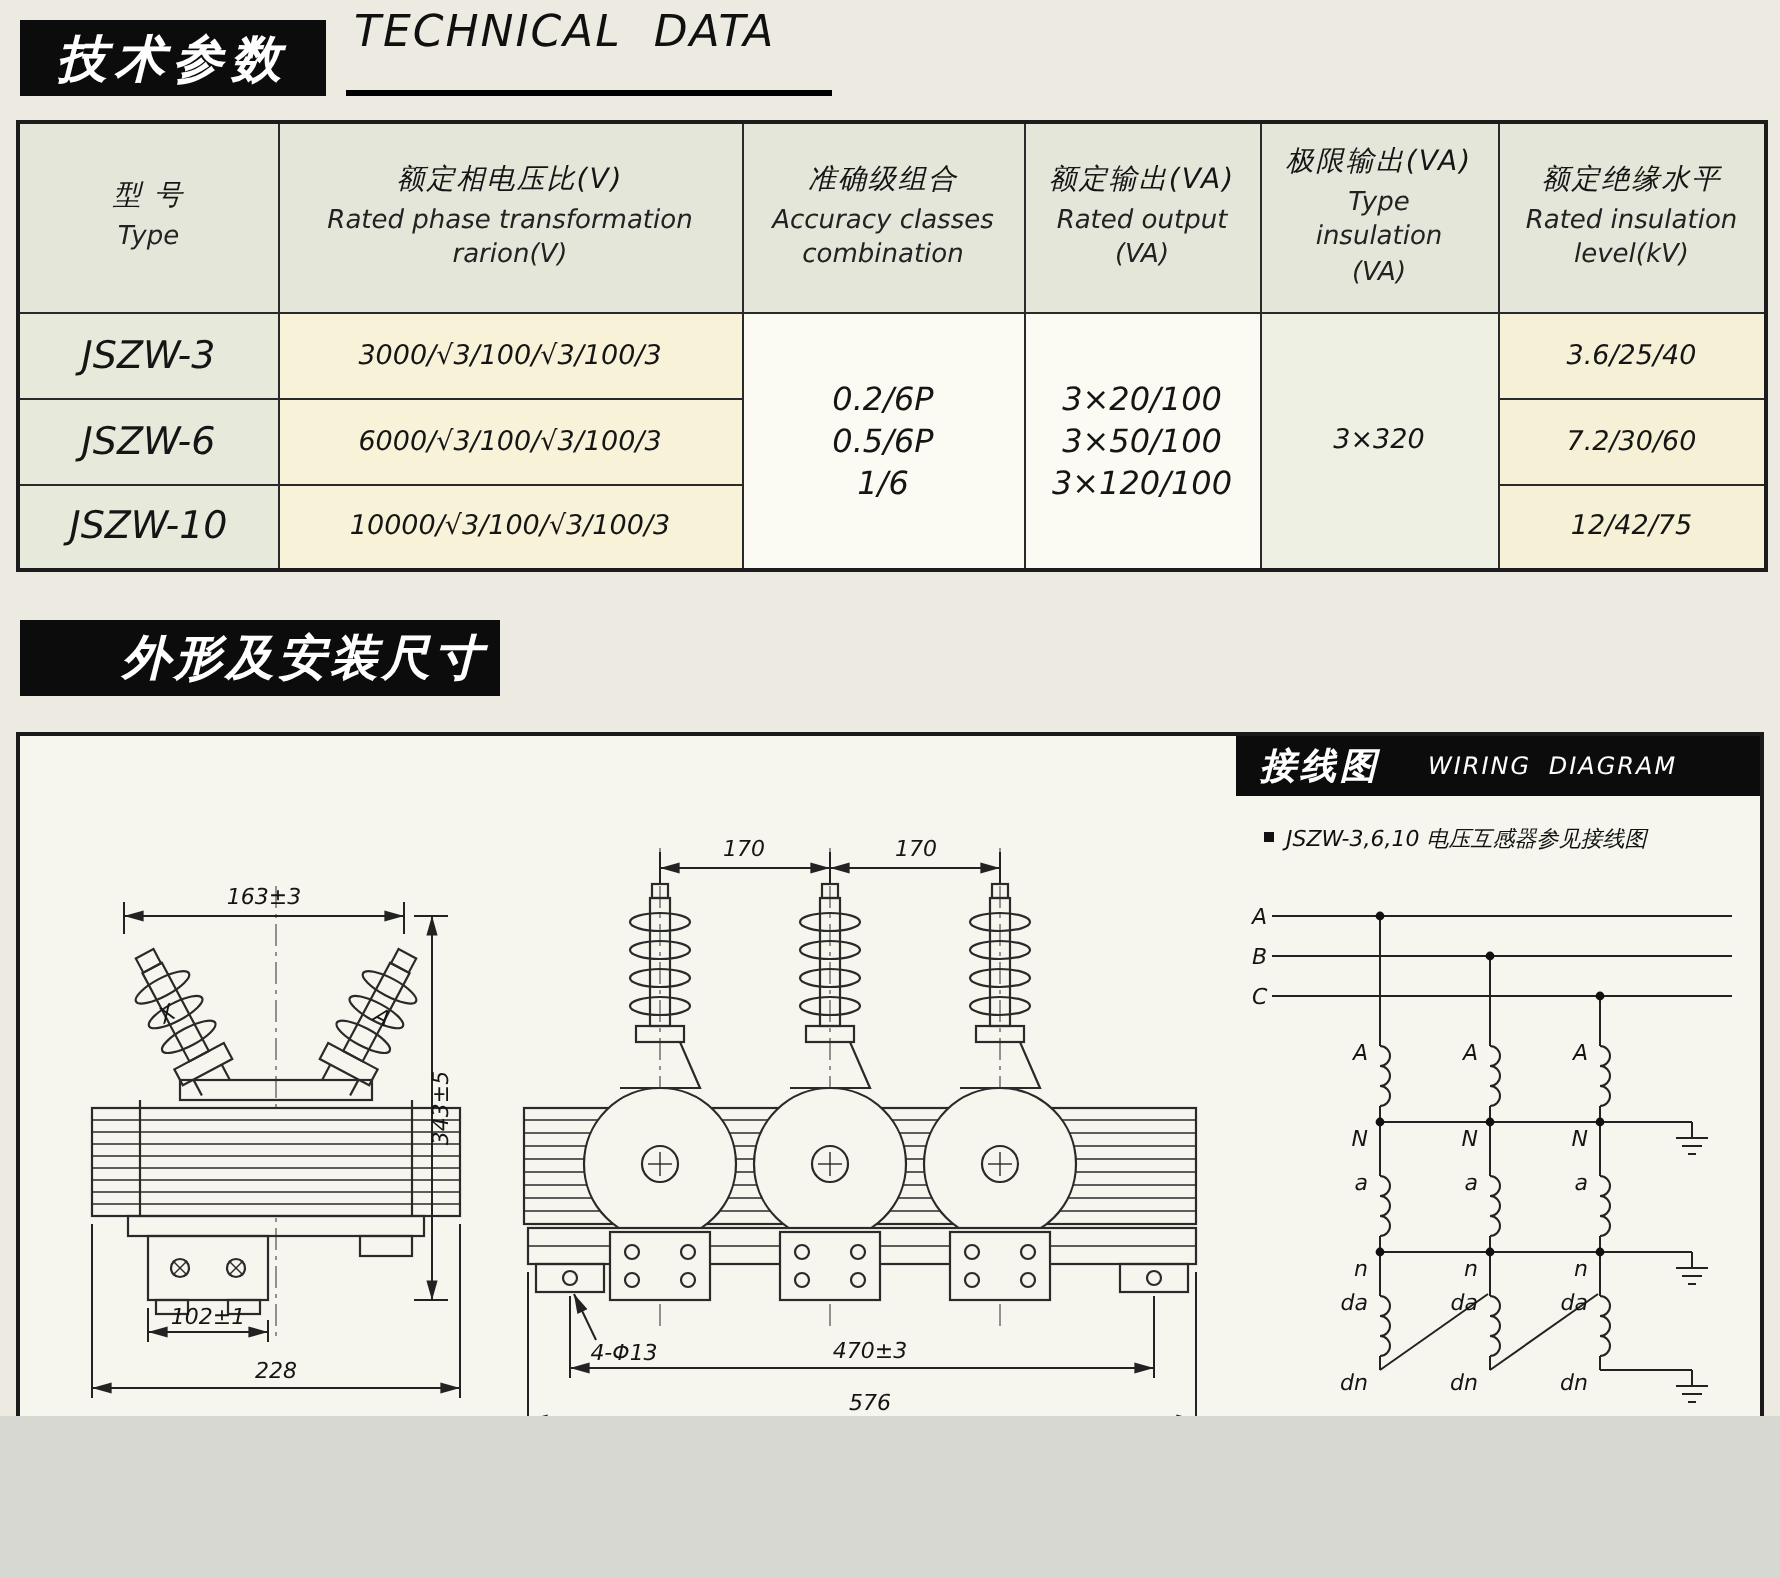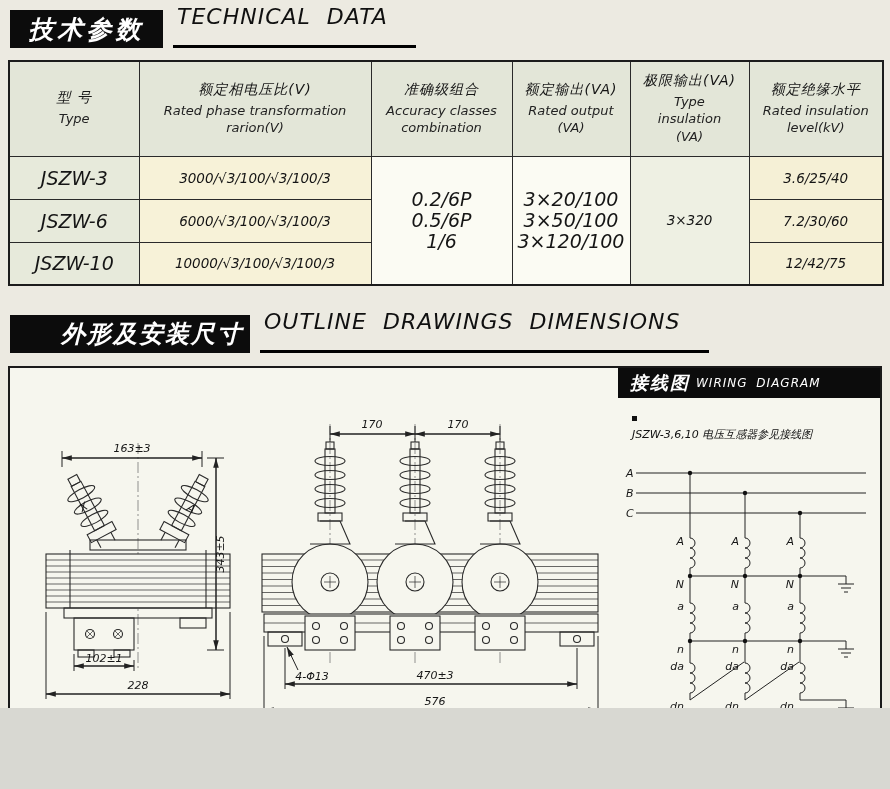--- a/index.html
+++ b/index.html
@@ -35,39 +35,39 @@
     border:1px solid #2a2a2a; text-align:center; vertical-align:middle;
     padding:2px;
   }
   tr.hdr { height:95px; }
   tr.row { height:43px; }
   th { background:#e3e6d8; font-weight:normal; }
   th .cn { font-size:14px; font-weight:500; margin-bottom:3px; letter-spacing:1px; }
   th .en { font-size:13px; line-height:1.35; color:#222; }
   td.ctype { background:#e7eadb; font-size:19px; }
   td.cvolt { background:#f7f2d8; font-size:13.5px; }
-  td.cacc, td.cout { background:#fbfbf3; font-size:19px; }
+  td.cacc, td.cout { background:#fbfbf3; font-size:16px; }
   td.cacc div, td.cout div { line-height:21px; }
   td.clim { background:#eef0e3; font-size:13.5px; }
   td.cins { background:#f5f0d6; font-size:13.5px; }
   
   .panel {
     position:absolute; left:8px; top:366px; width:874px; height:416px;
     border:2px solid #1a1a1a; background:#f6f6ee;
   }
   .outline-svg { position:absolute; left:0; top:0; }
   .wiring-col { position:absolute; right:0; top:0; width:262px; height:100%; }
   .wiring-header {
     width:100%; height:30px; background:#0c0c0c; color:#fff;
-    display:flex; align-items:center; gap:6px; padding-left:12px;
+    display:flex; align-items:center; gap:24px; padding-left:12px;
   }
   .wh-cn { font-size:18px; font-weight:bold; letter-spacing:2px; }
   .wh-en { font-size:12px; letter-spacing:1px; word-spacing:4px; }
   .wnotes { margin:14px 4px 0 14px; font-size:11px; line-height:1.45; color:#111; }
-  .wnote { display:flex; gap:6px; margin-bottom:5px;flex-direction:column; }
+  .wnote { display:flex; gap:6px; margin-bottom:5px; }
   .blt { width:5px; height:5px; background:#111; margin-top:4px; flex:none; }
   .wiring-svg { display:block; margin:4px 0 0 2px; }
   
   svg text { font-size:11px; fill:#151515; font-family:"DejaVu Sans","Liberation Sans",sans-serif; }
   .dim { stroke:#222; stroke-width:1; fill:none; }
   .shape { stroke:#2a2a2a; stroke-width:1.1; fill:none; }
   .fillbg { fill:#f6f6ee; }
   .fin { stroke:#2a2a2a; stroke-width:0.7; fill:none; }
   .cl { stroke:#666; stroke-width:0.7; fill:none; stroke-dasharray:11 3 2 3; }
   .wd { stroke:#222; stroke-width:1; fill:none; }
@@ -149,21 +149,20 @@
     <tr class="row">
       <td class="ctype">JSZW-10</td>
       <td class="cvolt">10000/√3/100/√3/100/3</td>
       <td class="cins">12/42/75</td>
     </tr>
     </tbody>
   </table>
 
   <div class="sec-header" id="hdr2">
     <div class="black-title">外形及安装尺寸</div>
-    <div class="en-title">OUTLINE DRAWINGS DIMENSIONS</div>
   </div>
 
   <div class="panel">
 
     <svg class="outline-svg" width="612" height="410" viewBox="0 0 612 410">
       <defs>
         <marker id="arr" viewBox="0 0 10 10" refX="9.8" refY="5" markerWidth="10" markerHeight="10" markerUnits="userSpaceOnUse" orient="auto">
           <path d="M0,2.2 L10,5 L0,7.8 Z" fill="#222"></path>
         </marker>
         <g id="bshg">

